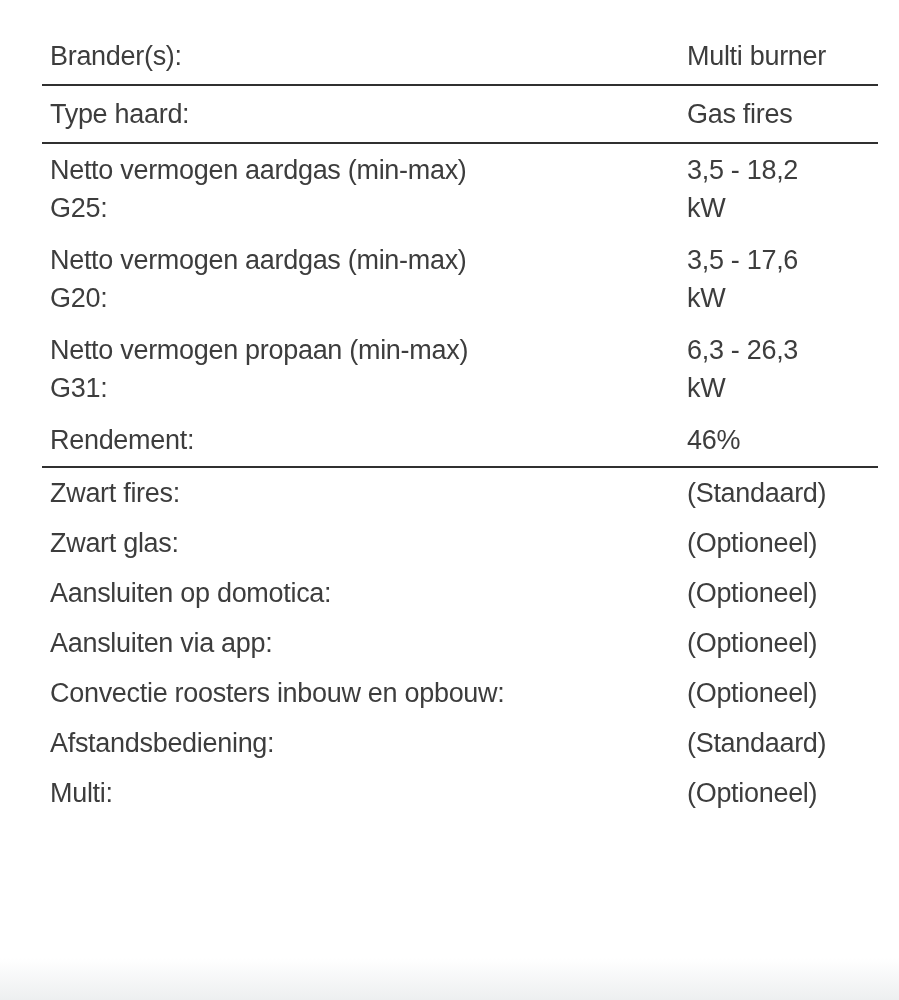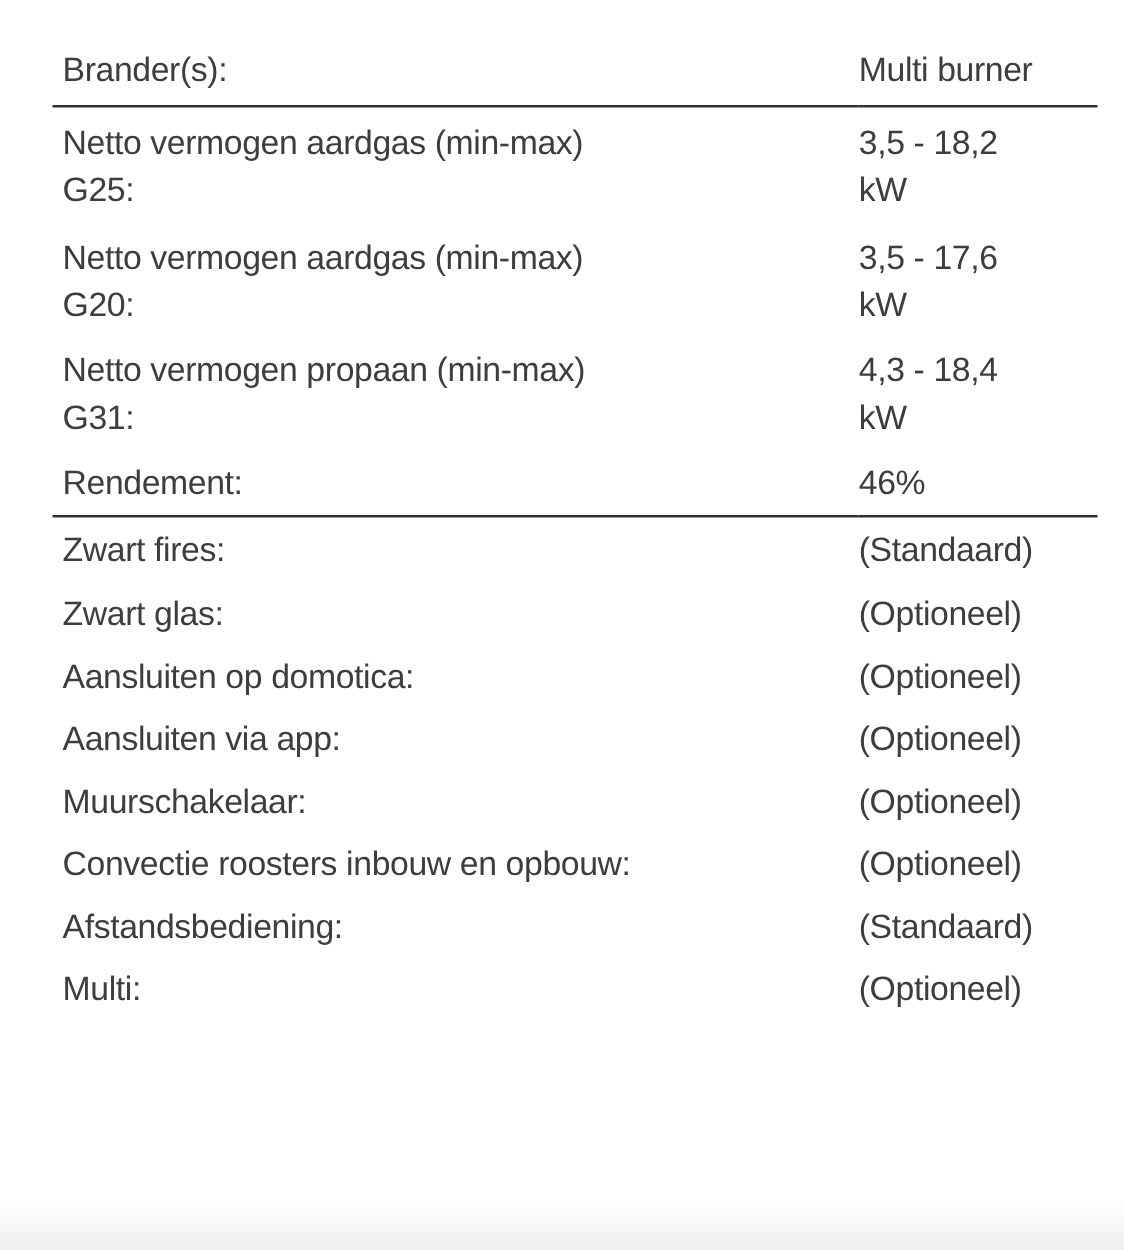--- a/index.html
+++ b/index.html
@@ -63,39 +63,43 @@
 <body>
 
 <div class="spec-sheet">
   <table class="spec-table">
     <tbody id="spec-table-body">
   <tr class="divider-after">
     <td class="label-cell">Brander(s):</td>
     <td class="value-cell">Multi burner</td>
   </tr>
 
+  <tr class="divider-after">
+    <td class="label-cell">Type haard:</td>
+    <td class="value-cell">Gas fires</td>
+  </tr>
 
   <tr>
     <td class="label-cell">Netto vermogen aardgas (min-max)
 G25:</td>
     <td class="value-cell">3,5 - 18,2
 kW</td>
   </tr>
 
   <tr>
     <td class="label-cell">Netto vermogen aardgas (min-max)
 G20:</td>
     <td class="value-cell">3,5 - 17,6
 kW</td>
   </tr>
 
   <tr>
     <td class="label-cell">Netto vermogen propaan (min-max)
 G31:</td>
-    <td class="value-cell">4,3 - 18,4
+    <td class="value-cell">6,3 - 26,3
 kW</td>
   </tr>
 
   <tr class="divider-after">
     <td class="label-cell">Rendement:</td>
     <td class="value-cell">46%</td>
   </tr>
 
   <tr>
     <td class="label-cell">Zwart fires:</td>
@@ -112,24 +116,20 @@
     <td class="value-cell">(Optioneel)</td>
   </tr>
 
   <tr>
     <td class="label-cell">Aansluiten via app:</td>
     <td class="value-cell">(Optioneel)</td>
   </tr>
 
 
 
-  <tr>
-    <td class="label-cell">Muurschakelaar:</td>
-    <td class="value-cell">(Optioneel)</td>
-  </tr>
 
   <tr>
     <td class="label-cell">Convectie roosters inbouw en opbouw:</td>
     <td class="value-cell">(Optioneel)</td>
   </tr>
 
   <tr>
     <td class="label-cell">Afstandsbediening:</td>
     <td class="value-cell">(Standaard)</td>
   </tr>

